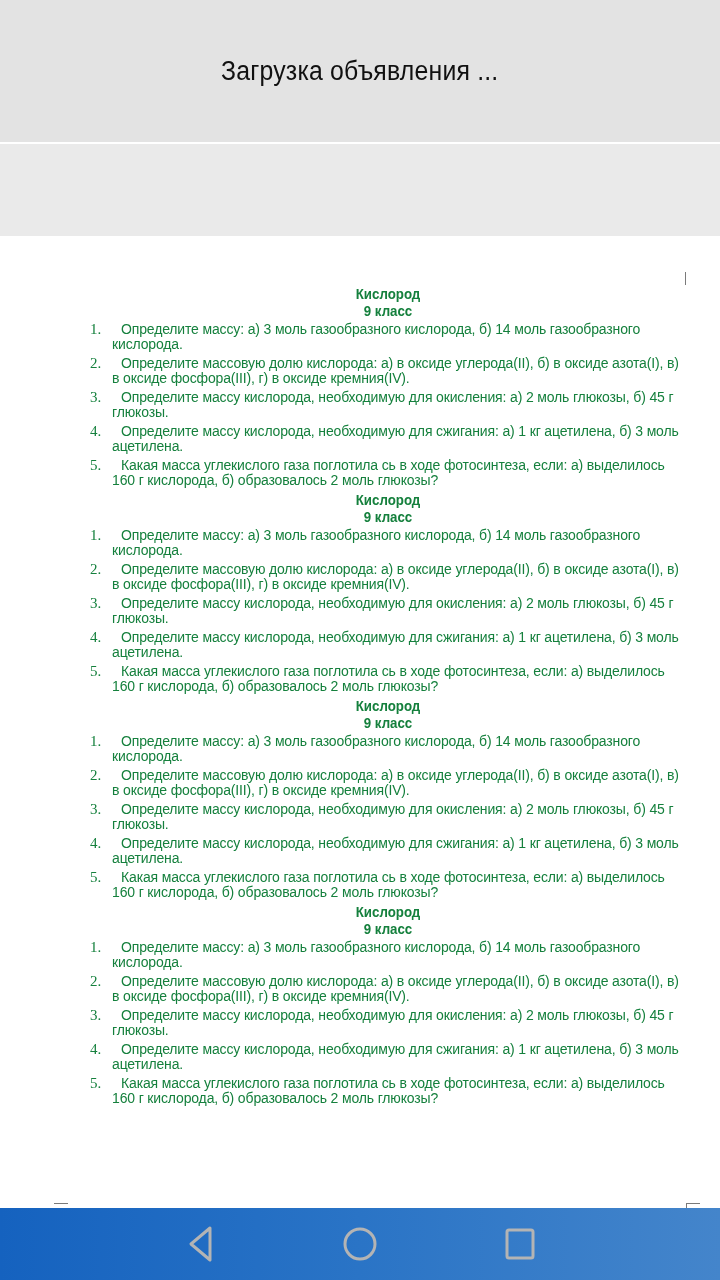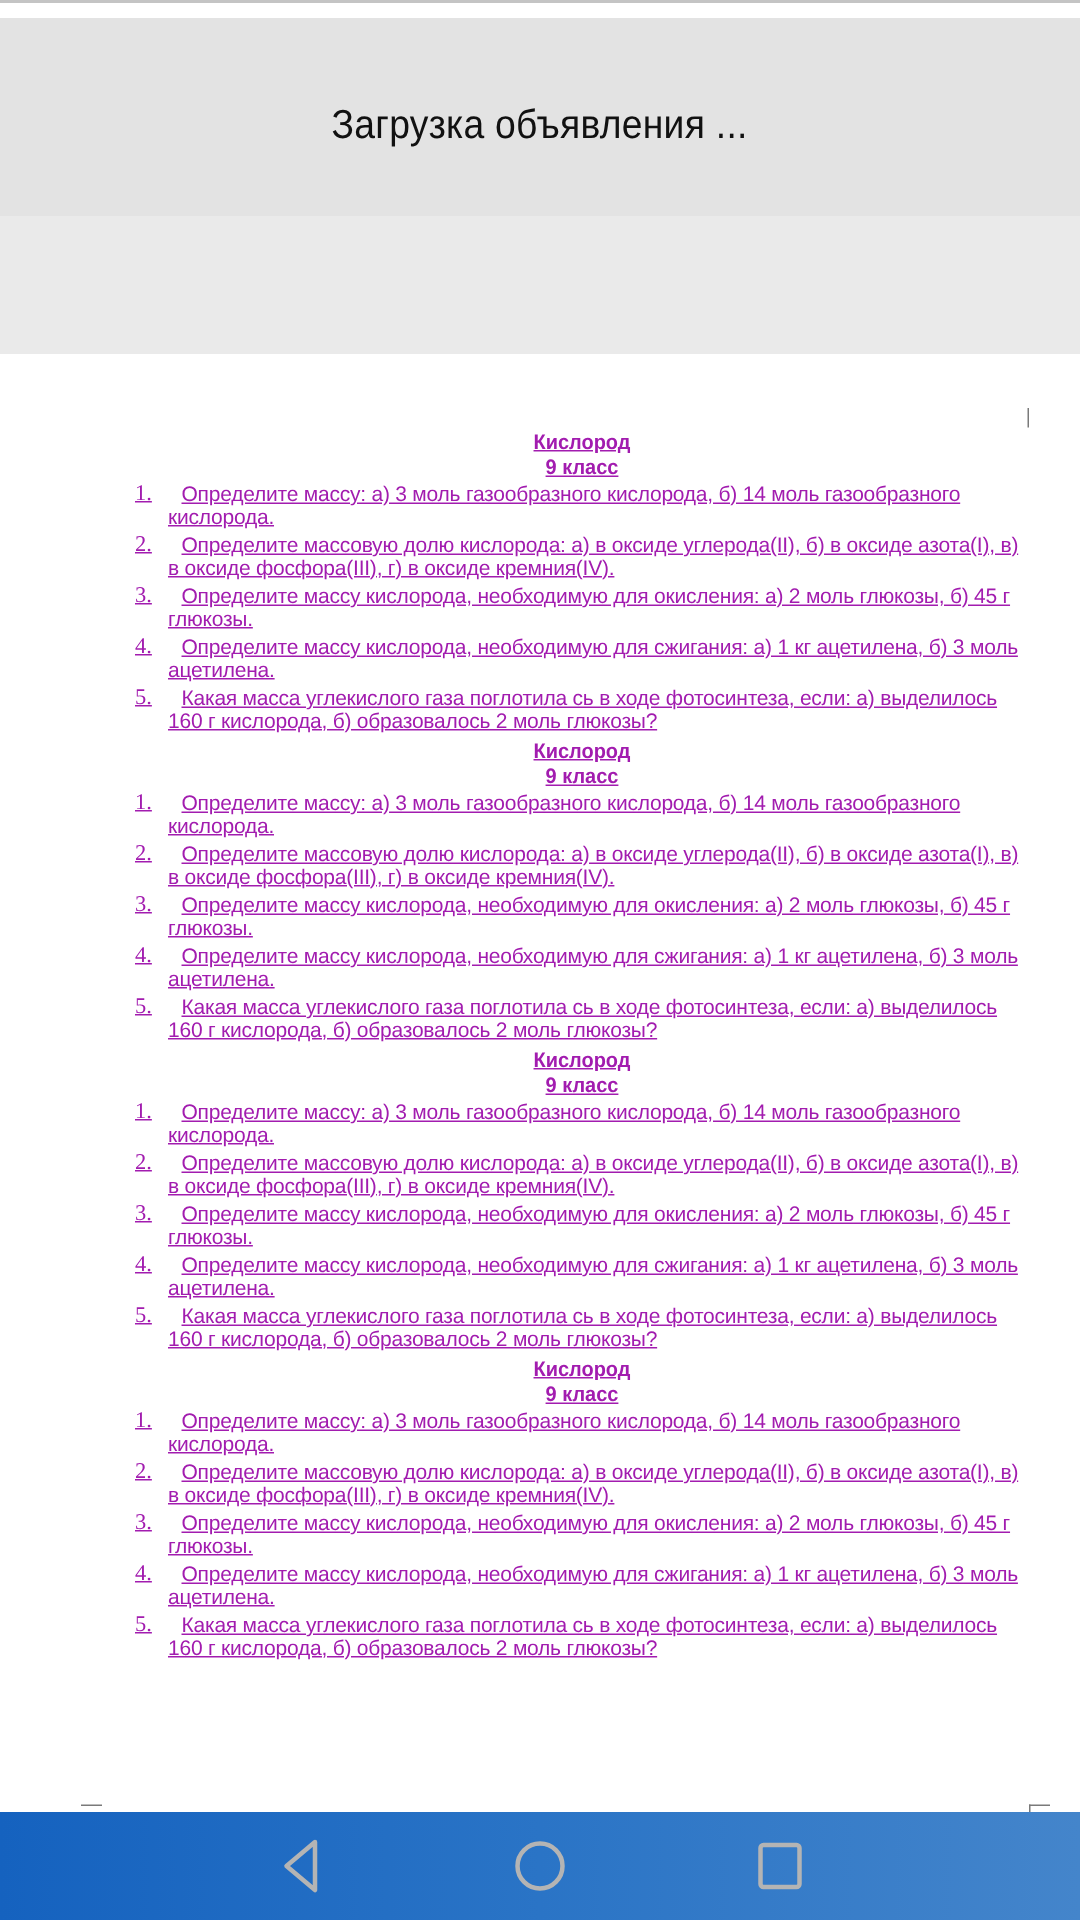--- a/index.html
+++ b/index.html
@@ -4,36 +4,36 @@
 <style>
   html, body { margin: 0; padding: 0; }
   body {
     width: 720px; height: 1280px; overflow: hidden; position: relative;
     background: #ffffff;
     font-family: "Liberation Sans", sans-serif;
     color: #111;
   }
   .topline { position: absolute; left: 0; top: 0; width: 720px; height: 2px; background: #c4c4c4; }
   .ad-header {
-    position: absolute; left: 0; top: 12px; width: 720px; height: 142px;
+    position: absolute; left: 0; top: 0; width: 720px; height: 142px;
     background: #e3e3e3;
     display: flex; align-items: center; justify-content: center;
   }
   .ad-header .title {
     font-size: 27px; color: #111; letter-spacing: 0.2px;
     transform: scaleX(0.92);
   }
   .ad-band { position: absolute; left: 0; top: 144px; width: 720px; height: 92px; background: #eaeaea; }
   .page {
     position: absolute; left: 0; top: 236px; width: 720px; height: 972px; background: #ffffff;
   }
   .corner-mark { position: absolute; background: #7a7a7a; }
   .doc {
     position: absolute; left: 88px; top: 50px; width: 600px;
-    font-size: 14px; line-height: 14.5px; color: #a21caf; text-decoration: underline;
+    font-size: 14px; line-height: 14.5px; color: #15803d;
   }
   .block { }
   .heading {
     text-align: center; font-weight: bold; font-size: 14px; line-height: 17px;
     transform: scaleX(0.95);
   }
   .item { display: flex; margin-top: 2px; margin-bottom: 5px; }
   .item .num { width: 22px; flex: none; padding-left: 2px; font-family: "Liberation Serif", serif; font-size: 15px; }
   .item .txt { flex: 1; text-indent: 9px; letter-spacing: -0.15px; }
   .navbar {

